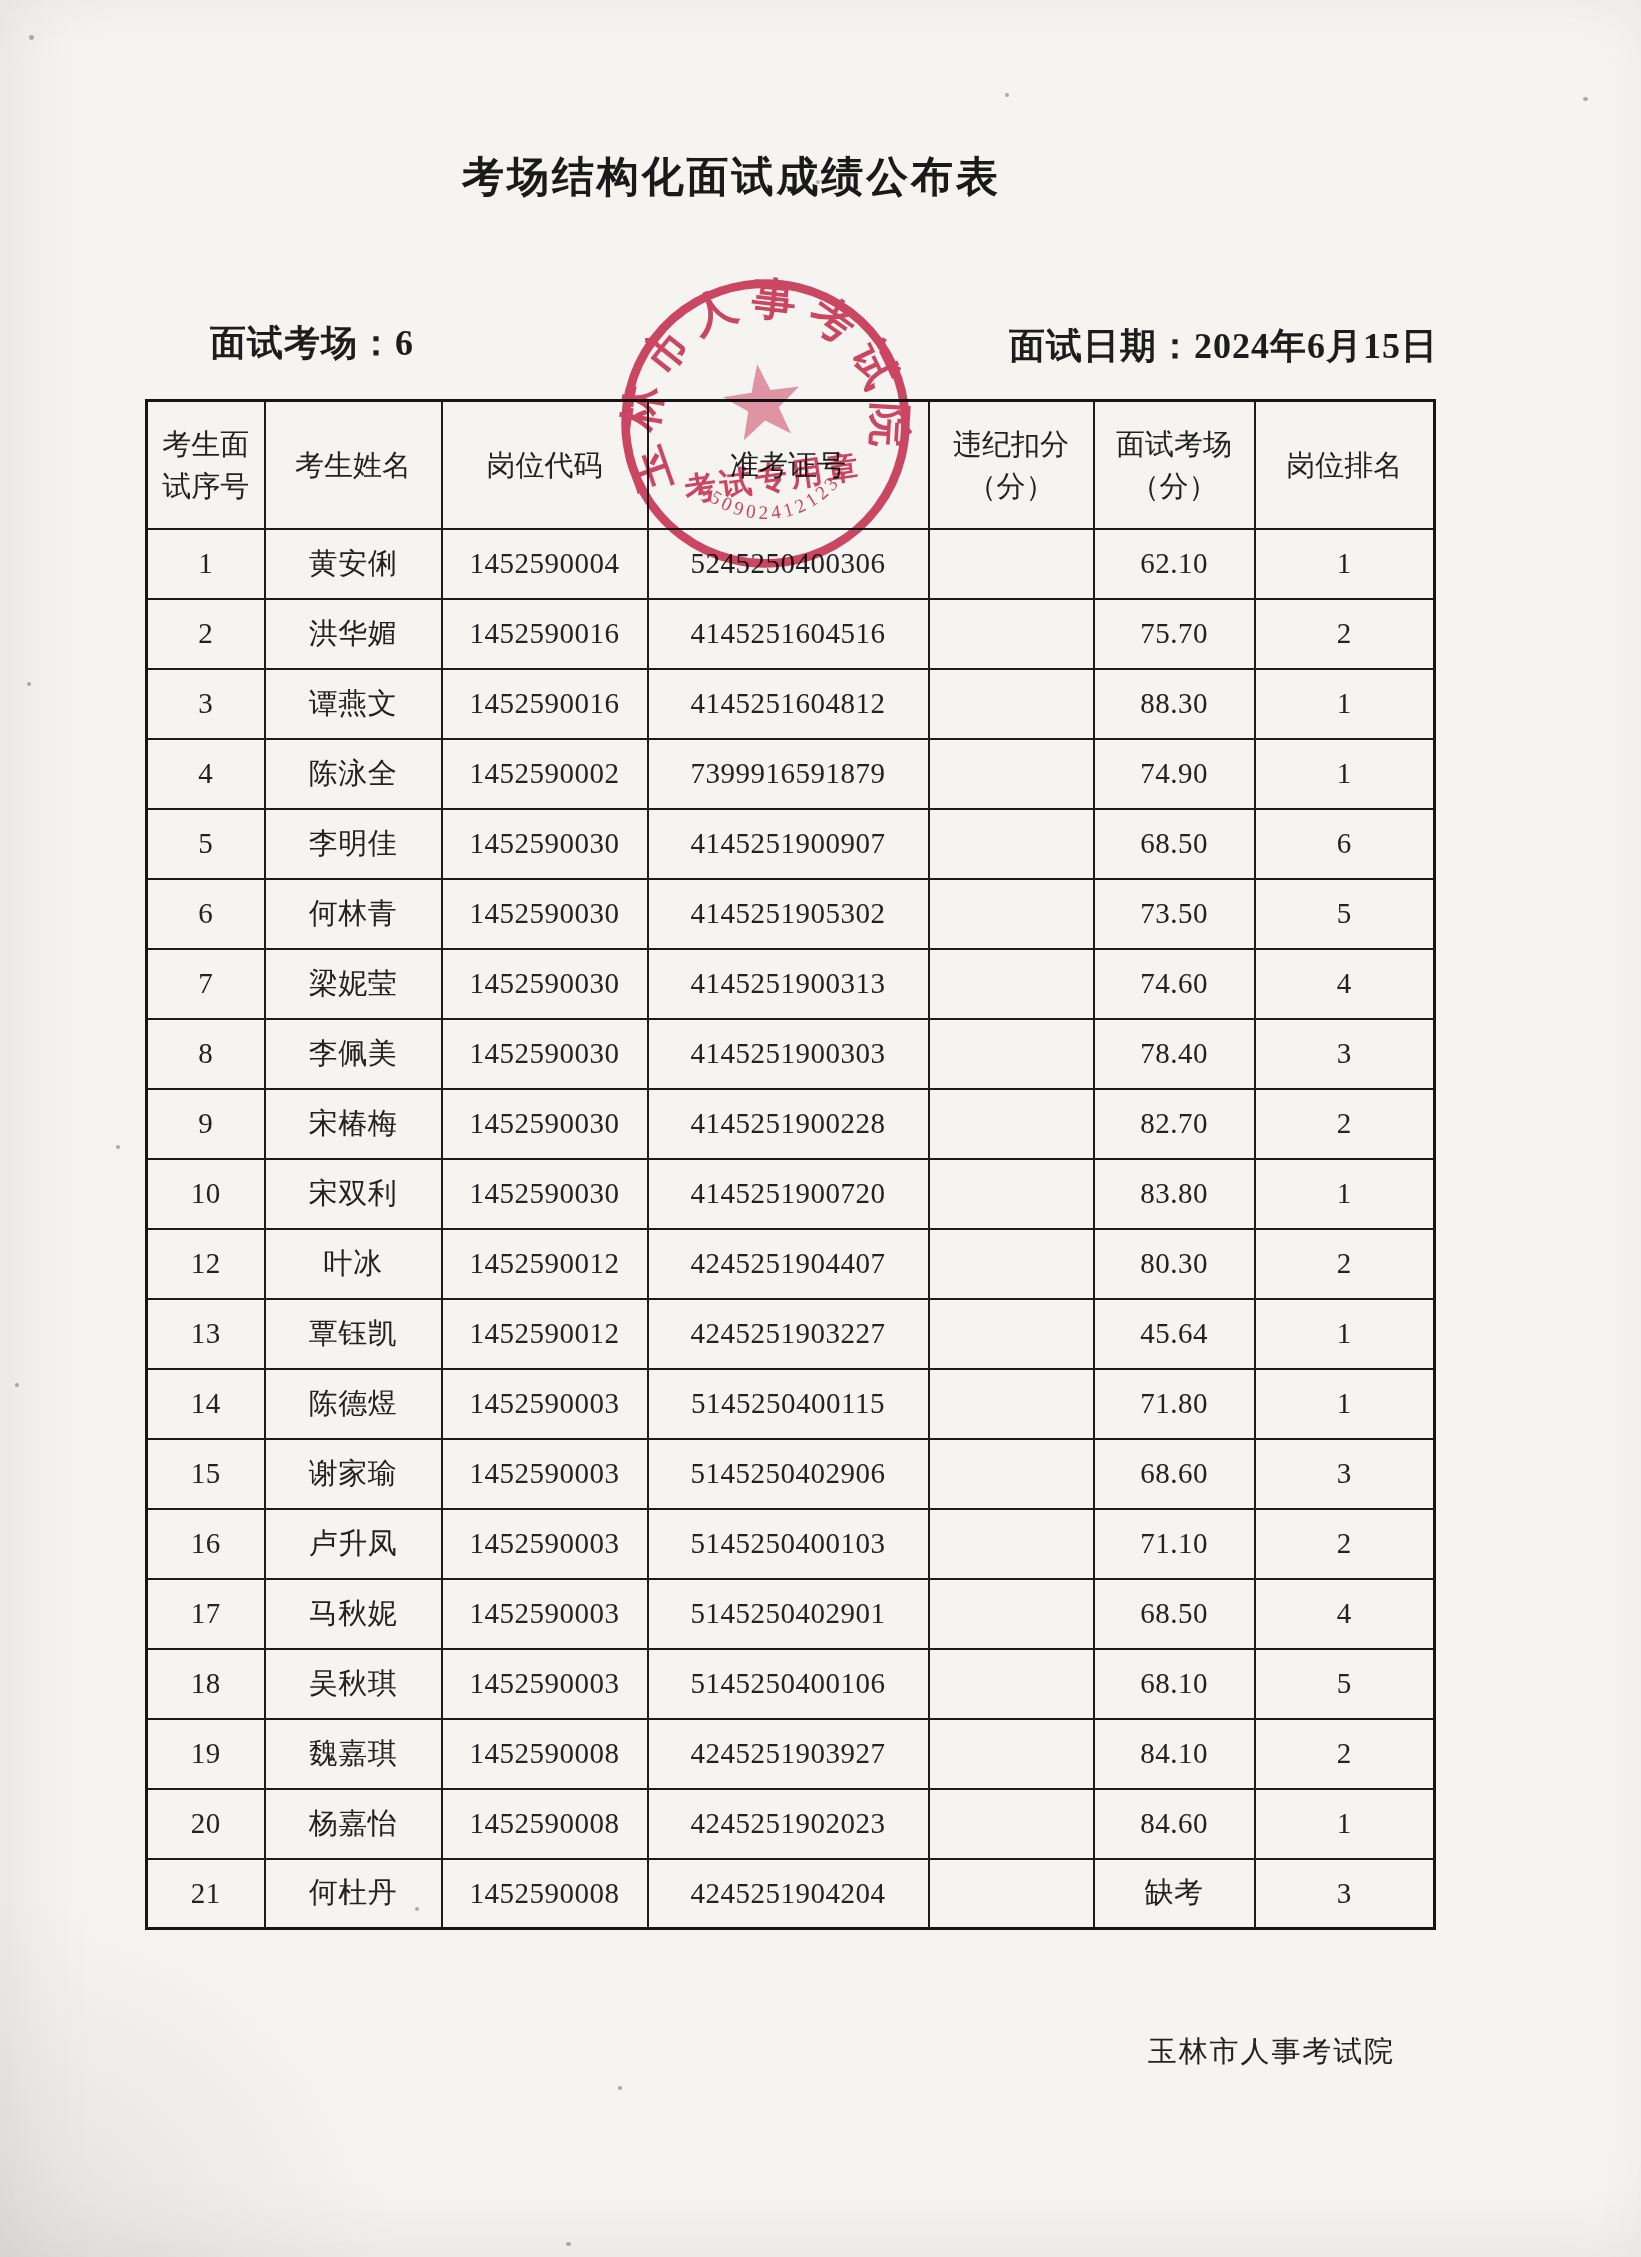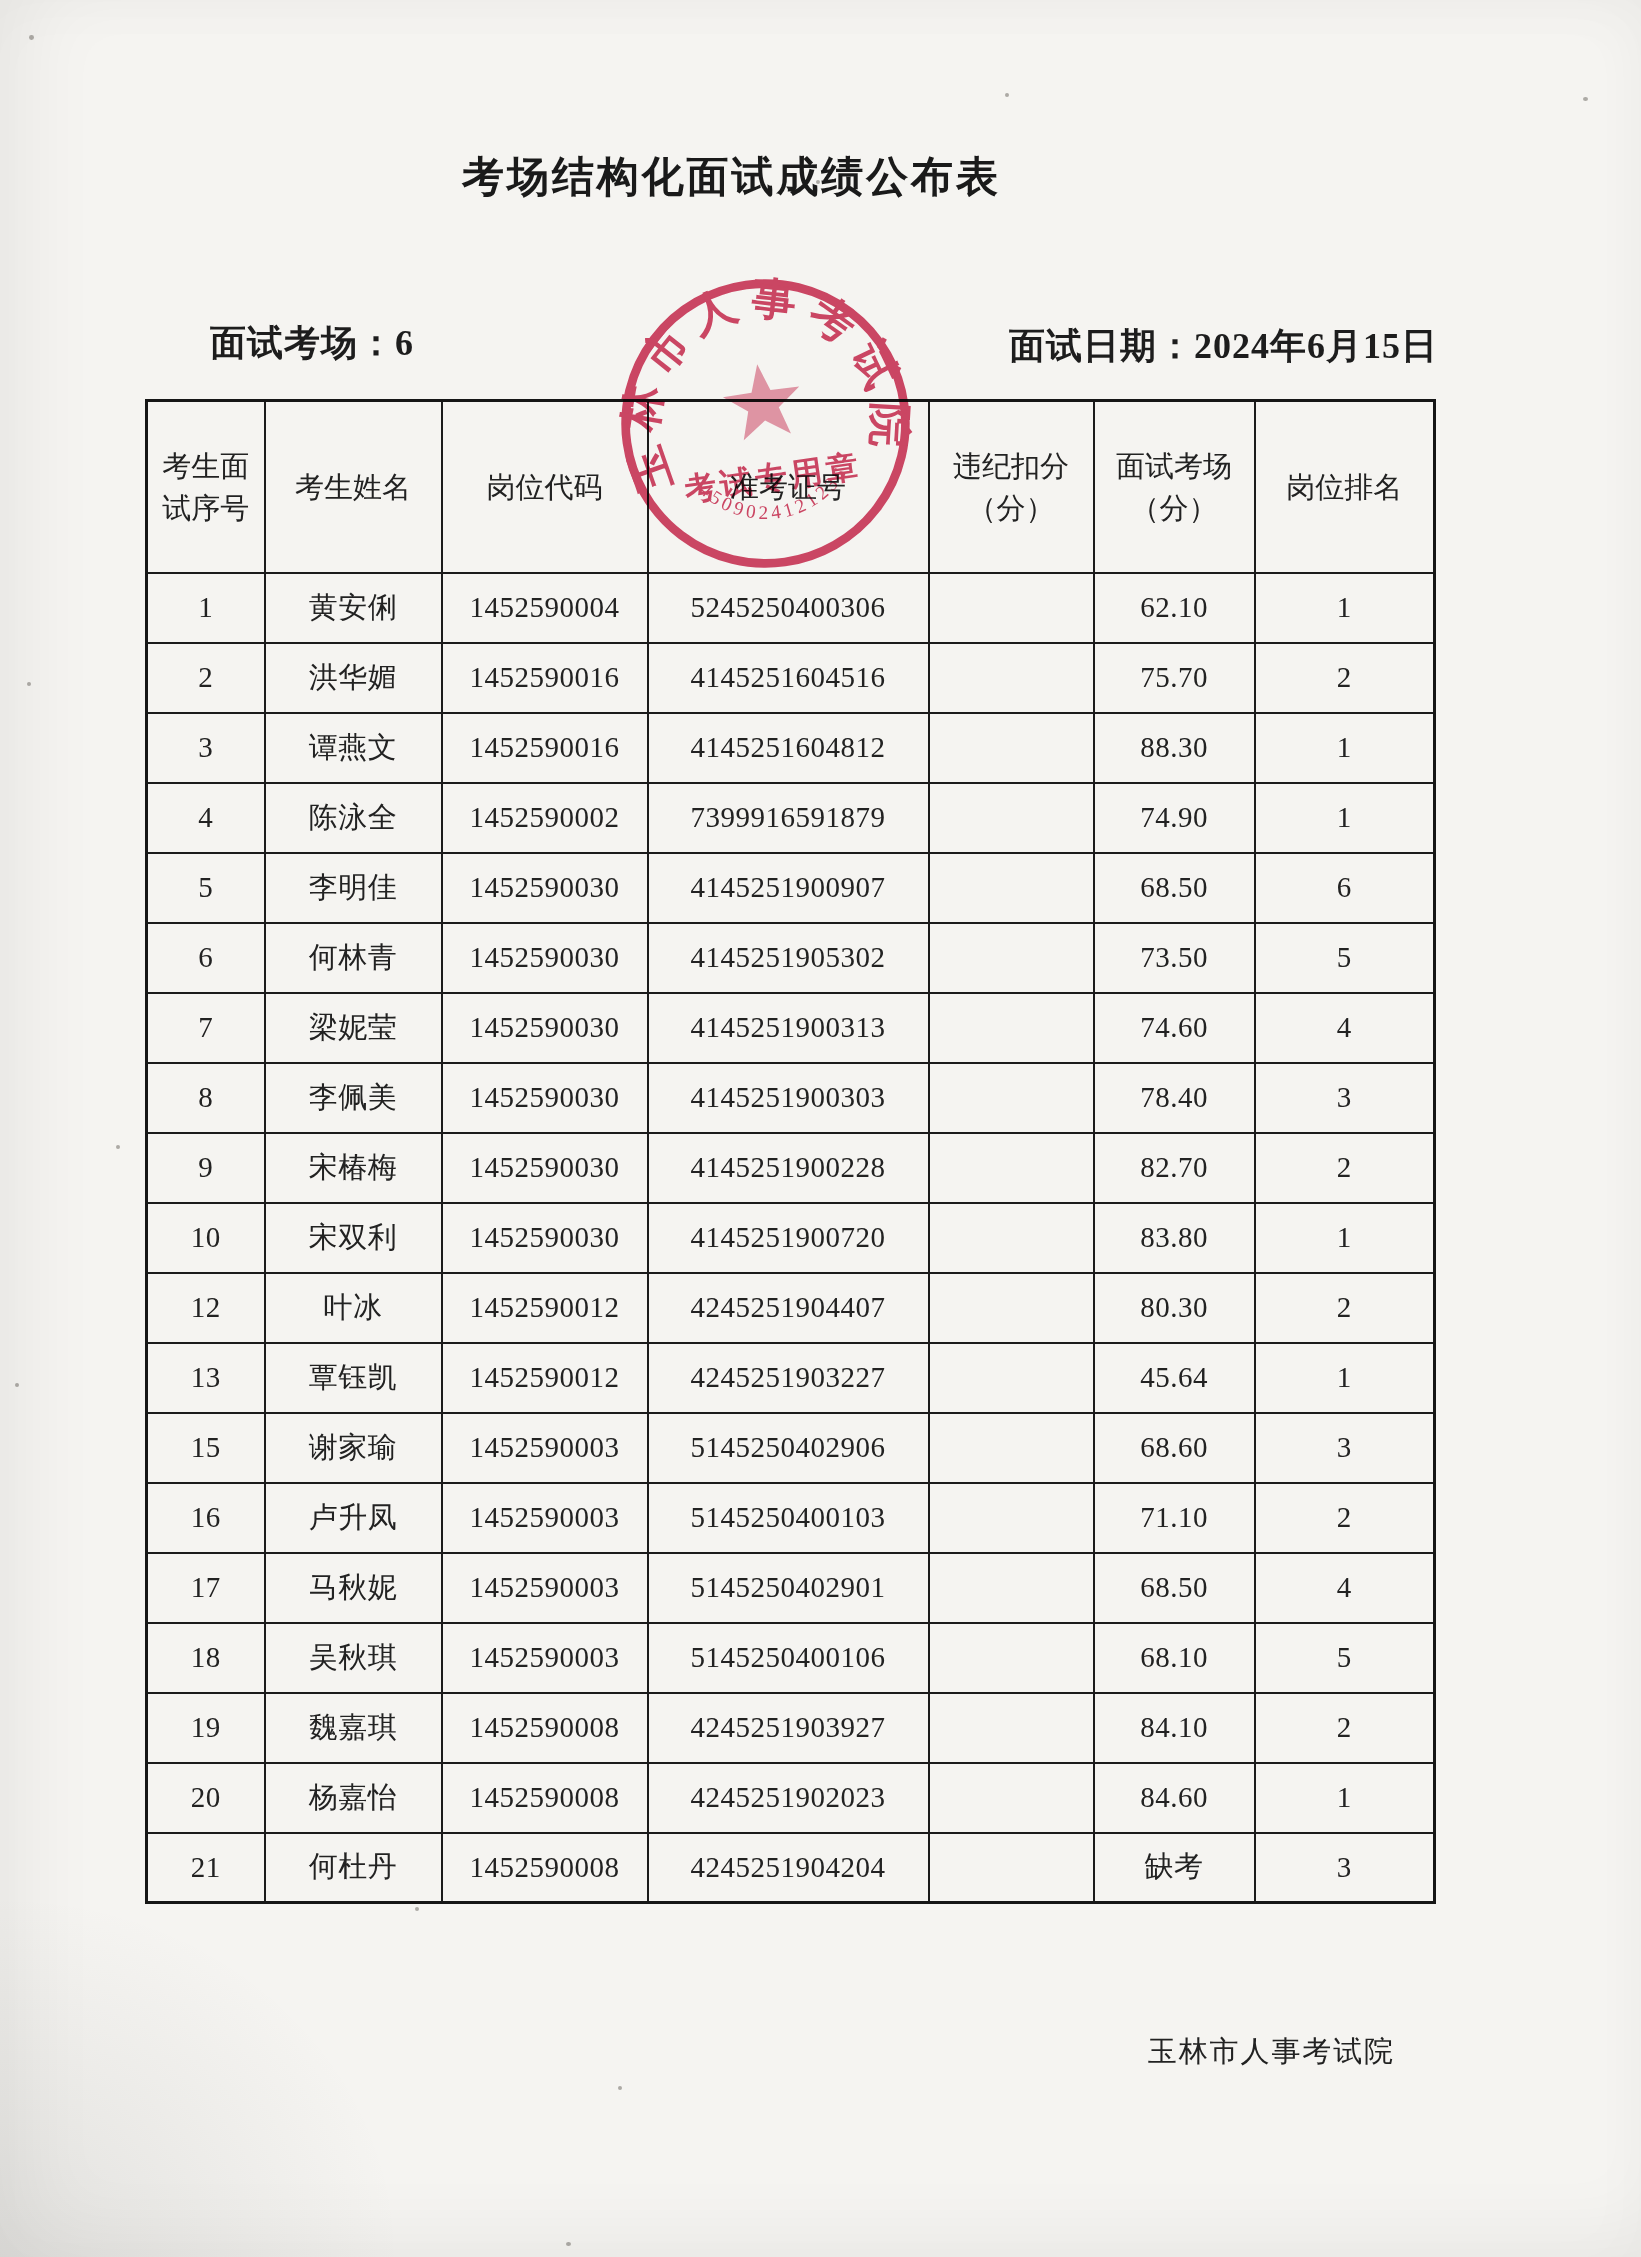--- a/index.html
+++ b/index.html
@@ -26,21 +26,21 @@
     border-collapse:collapse;table-layout:fixed;width:1287px;
     background:transparent;
     border:3.9px solid #161616;
   }
   .score-table th,.score-table td{
     border:2.9px solid #1b1b1b;
     text-align:center;vertical-align:middle;
     font-size:29px;font-weight:normal;color:#222;
     padding:0 7.7px;overflow:hidden;
   }
-  .score-table thead tr{height:172px;}
+  .score-table thead tr{height:128px;}
   .score-table tbody tr{height:70px;}
   .score-table th{white-space:pre-line;line-height:1.45;}
   .score-table td{letter-spacing:0.5px;}
   .footer-sig{
     position:absolute;top:2032px;right:246px;
     font-size:29px;letter-spacing:1.9px;color:#222;
   }
   .stamp{
     position:absolute;left:615px;top:273px;width:301px;height:301px;
     color:var(--stamp-color,#d0395c);
@@ -193,20 +193,29 @@
         <tr>
           <td>13</td>
           <td>覃钰凯</td>
           <td>1452590012</td>
           <td>4245251903227</td>
           <td></td>
           <td>45.64</td>
           <td>1</td>
         </tr>
         <tr>
+          <td>14</td>
+          <td>陈德煜</td>
+          <td>1452590003</td>
+          <td>5145250400115</td>
+          <td></td>
+          <td>71.80</td>
+          <td>1</td>
+        </tr>
+        <tr>
           <td>15</td>
           <td>谢家瑜</td>
           <td>1452590003</td>
           <td>5145250402906</td>
           <td></td>
           <td>68.60</td>
           <td>3</td>
         </tr>
         <tr>
           <td>16</td>

